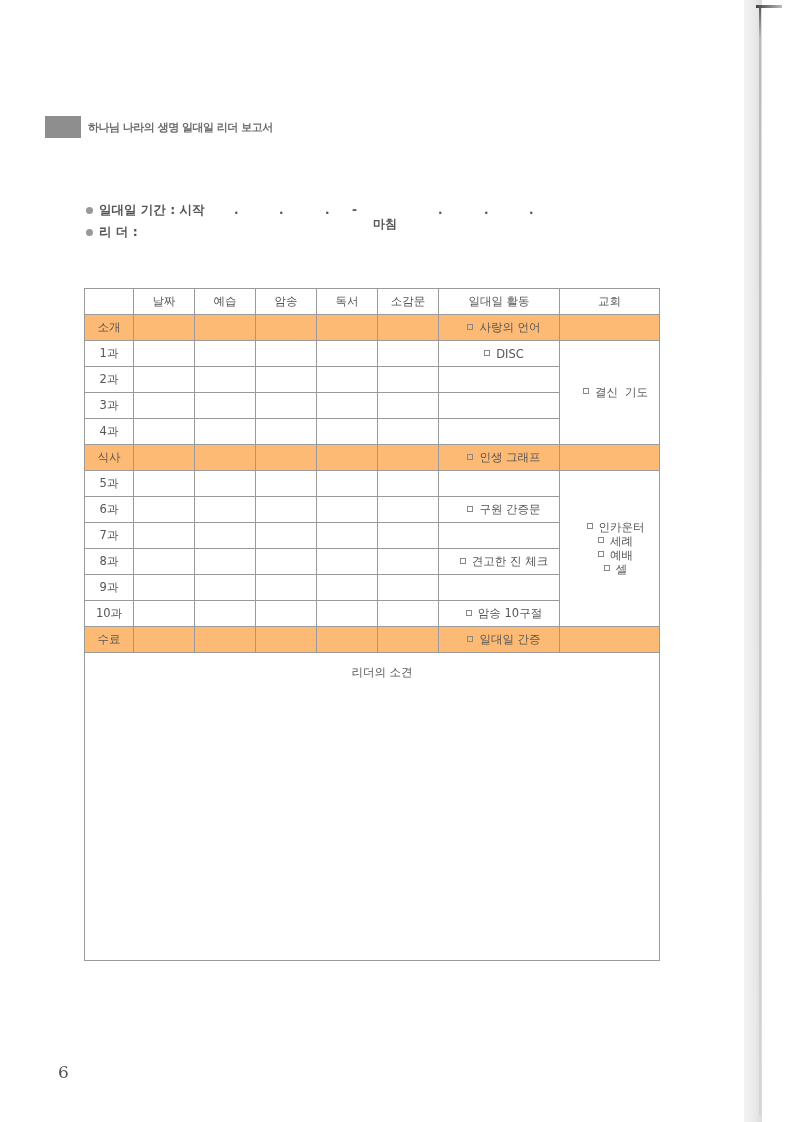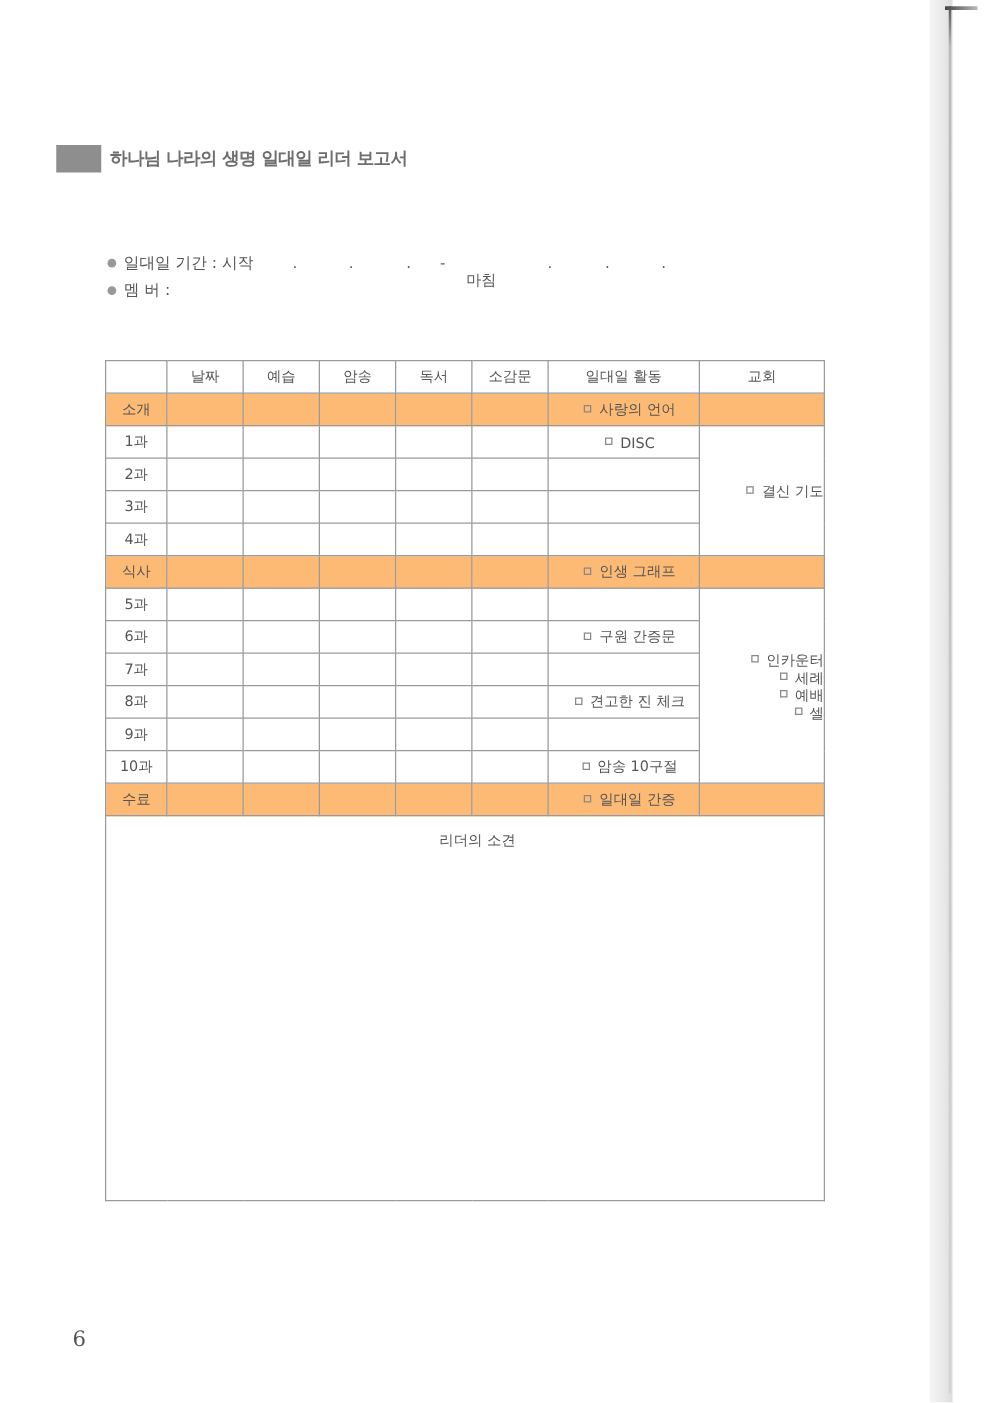--- a/index.html
+++ b/index.html
@@ -14,38 +14,38 @@
       position: absolute; left: 756px; top: 5px; width: 26px; height: 3px;
       background: linear-gradient(to right, #444, #bbb);
     }
     .page-edge-line {
       position: absolute; left: 759px; top: 5px; width: 2px; height: 1110px;
       background: linear-gradient(to bottom, #555 0%, #bbb 3%, #d4d4d4 100%);
     }
 
     .title-wrap { position: absolute; left: 45px; top: 116px; display: flex; align-items: center; }
     .title-block { width: 36px; height: 22px; background: #8e8e8e; margin-right: 7px; }
-    .title-text { font-size: 14px; color: #6e6e6e; letter-spacing: -0.5px; font-weight: bold; }
+    .title-text { font-size: 11px; color: #6e6e6e; letter-spacing: -0.5px; font-weight: bold; }
 
     .info { position: absolute; left: 86px; top: 200px; font-size: 12.5px; color: #555; }
-    .info-row { display: flex; align-items: center; height: 20px; margin-bottom: 2px; position: relative; }
+    .info-row { display: flex; align-items: center; height: 20px; margin-bottom: 2px; position: relative; font-weight: bold; }
     .bullet { width: 7px; height: 7px; border-radius: 50%; background: #999; margin-right: 6px; display: inline-block; }
     .dot { position: absolute; font-size: 12px; }
 
     table.report {
       position: absolute; left: 84px; top: 288px; width: 575px;
       border-collapse: collapse; table-layout: fixed; font-size: 11.5px; color: #555; border-radius: 22px;
     }
     table.report td, table.report th {
       border: 1px solid #9a9a9a; height: 26px; text-align: center; vertical-align: middle;
       font-weight: normal; padding: 0;
     }
     table.report tr.shaded td { background: #fdba74; }
     table.report td.activity { text-align: center; padding-left: 10px; }
-    table.report td.church { text-align: right; padding-left: 12px; line-height: 14px; }
+    table.report td.church { text-align: center; padding-left: 12px; line-height: 14px; font-family: Liberation Mono, monospace; }
     .chk { display: inline-block; width: 6px; height: 6px; border: 1px solid #888; margin-right: 6px; vertical-align: middle; position: relative; top: -1px; }
     td.opinion { height: 308px !important; vertical-align: top !important; text-align: right; padding: 12px 0 0 20px !important; }
 
     .page-number { position: absolute; left: 58px; top: 1062px; font-size: 17px; color: #555; font-family: "DejaVu Serif", serif; }
   </style>
 </head>
 <body>
 
 <div class="page-edge"></div>
 <div class="page-edge-line"></div>
@@ -64,21 +64,21 @@
     <span class="dot" style="left:193px;">.</span>
     <span class="dot" style="left:239px;">.</span>
     <span class="dot" style="left:266px;">-</span>
     <span class="dot" style="left:287px;margin-top:28px;">마침</span>
     <span class="dot" style="left:352px;">.</span>
     <span class="dot" style="left:398px;">.</span>
     <span class="dot" style="left:443px;">.</span>
   </div>
   <div class="info-row">
     <span class="bullet"></span>
-    <span>멤 버 :</span>
+    <span>리 더 :</span>
   </div>
 </div>
 
 <table class="report">
   <colgroup>
     <col style="width:49px">
       <col style="width:61px">
       <col style="width:61px">
       <col style="width:61px">
     <col style="width:61px">

